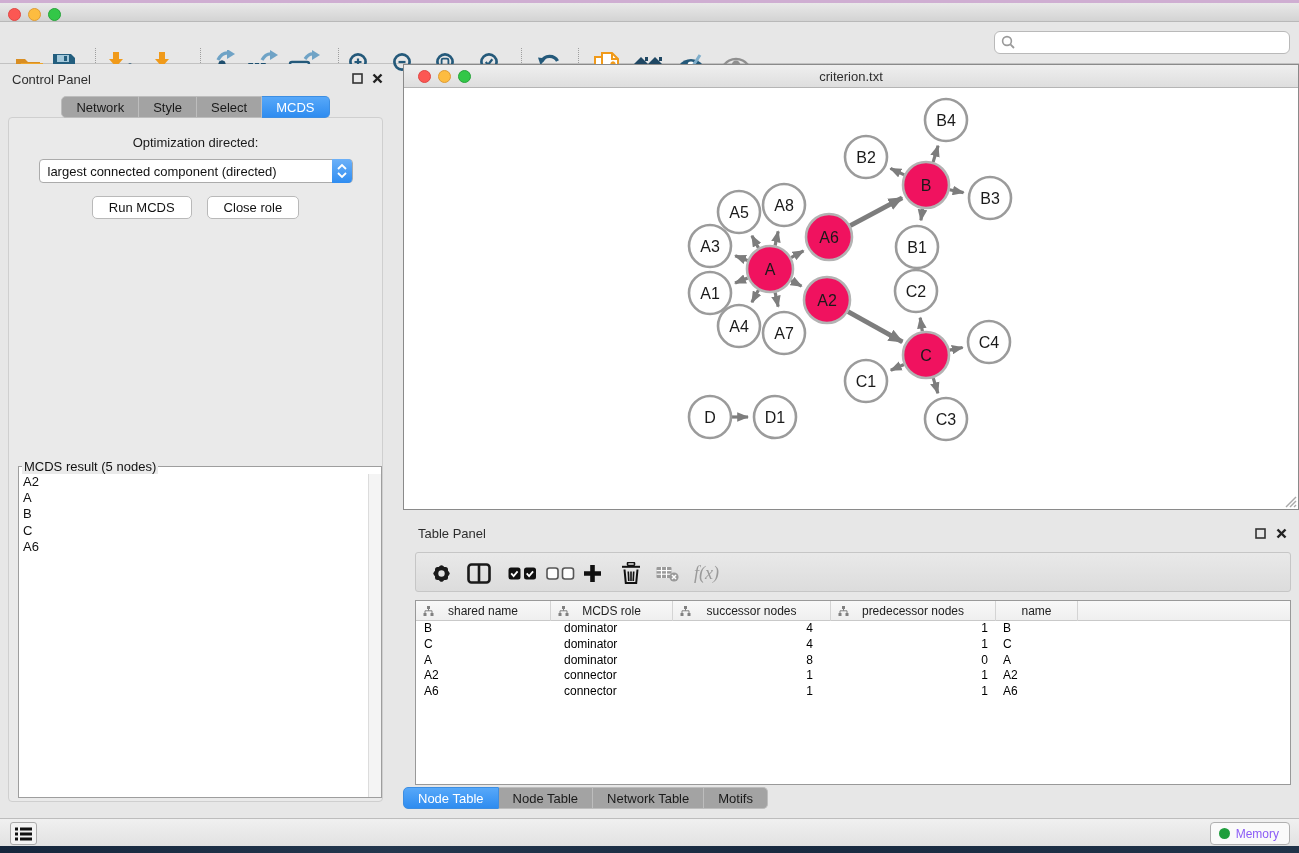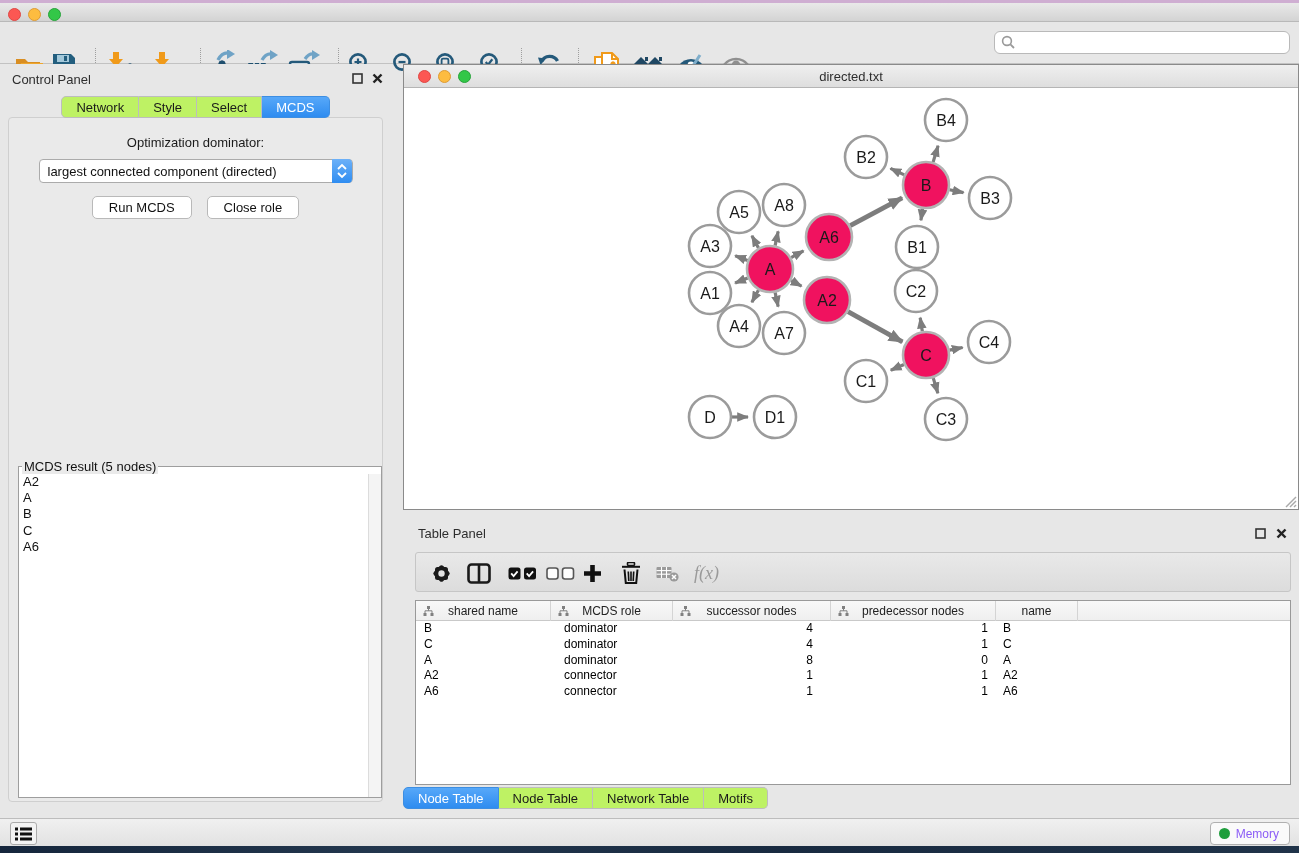--- a/index.html
+++ b/index.html
@@ -30,21 +30,21 @@
     background:transparent; font-family:"Liberation Sans",sans-serif; }
   .searchbox svg { margin:0 4px 0 6px; }
 
   
   .control-panel { position:absolute; left:0; top:64px; width:391px; height:742px; background:#e7e7e7; }
   .panel-header { position:relative; height:30px; }
   .panel-header .ptitle { position:absolute; left:12px; top:8px; font-size:13px; color:#2e2e2e; }
   .panel-btns { position:absolute; right:8px; top:9px; display:flex; gap:9px; align-items:center; }
   .tabs-row { position:absolute; left:0; right:0; display:flex; justify-content:center; }
   .seg { display:flex; }
-  .seg .tab { height:22px; padding:0 14px; font-size:13px; color:#1a1a1a; background:#bef264;
+  .seg .tab { height:22px; padding:0 14px; font-size:13px; color:#1a1a1a; background:#a3a3a3;
     border:1px solid #bdbdbd; border-left:none; display:flex; align-items:center; justify-content:center; }
   .seg .tab:first-child { border-left:1px solid #bdbdbd; border-radius:5px 0 0 5px; }
   .seg .tab:last-child { border-radius:0 5px 5px 0; }
   .seg .tab.sel { background:linear-gradient(#57a8f9,#2e8cf0); color:#fff; border-color:#3d8ee2; }
   .cp-tabs { top:32px; z-index:2; }
   .cp-box { position:absolute; left:8px; top:53px; width:375px; height:685px;
     background:#eaeaea; border:1px solid #cfcfcf; border-radius:4px; }
   .opt-label { margin-top:17px; text-align:center; font-size:13px; color:#1a1a1a; }
   .combo { margin:9px auto 0; width:314px; height:24px; background:#fff; border:1px solid #ababab;
     border-radius:4px; position:relative; display:flex; align-items:center; }
@@ -289,21 +289,21 @@
   </div>
   <div class="tabs-row cp-tabs">
       <div class="seg" id="cp-tabs">
         <div class="tab">Network</div>
         <div class="tab">Style</div>
         <div class="tab">Select</div>
         <div class="tab sel">MCDS</div>
       </div>
     </div>
   <div class="cp-box">
-    <div class="opt-label">Optimization dominator:</div>
+    <div class="opt-label">Optimization directed:</div>
     <div class="combo">
       <span class="val">largest connected component (directed)</span>
       <span class="stepper">
         <svg width="12" height="16">
             <path d="M2 6 L6 2 L10 6" stroke="#fff" stroke-width="1.8" fill="none"></path>
             <path d="M2 10 L6 14 L10 10" stroke="#fff" stroke-width="1.8" fill="none"></path>
           </svg>
       </span>
     </div>
     <div class="btn-row">
@@ -326,21 +326,21 @@
   </div>
 </div>
 
 <div class="net-window">
   <div class="net-titlebar">
     <div class="lights">
       <span class="light red"></span>
       <span class="light yellow"></span>
       <span class="light green"></span>
     </div>
-    <div class="title">directed.txt</div>
+    <div class="title">criterion.txt</div>
   </div>
   <div class="net-canvas">
     <svg id="graph-svg" width="894" height="421" viewBox="0 0 894 421">
       <defs>
         <marker id="arrowGray" viewBox="0 0 10 8" refX="9" refY="4" markerWidth="12" markerHeight="10" orient="auto" markerUnits="userSpaceOnUse">
           <path d="M0 0 L10 4 L0 8 Z" fill="#7d7d7d"></path>
         </marker>
         <marker id="arrowGrayBig" viewBox="0 0 12 10" refX="11" refY="5" markerWidth="15" markerHeight="13" orient="auto" markerUnits="userSpaceOnUse">
           <path d="M0 0 L12 5 L0 10 Z" fill="#7d7d7d"></path>
         </marker>

